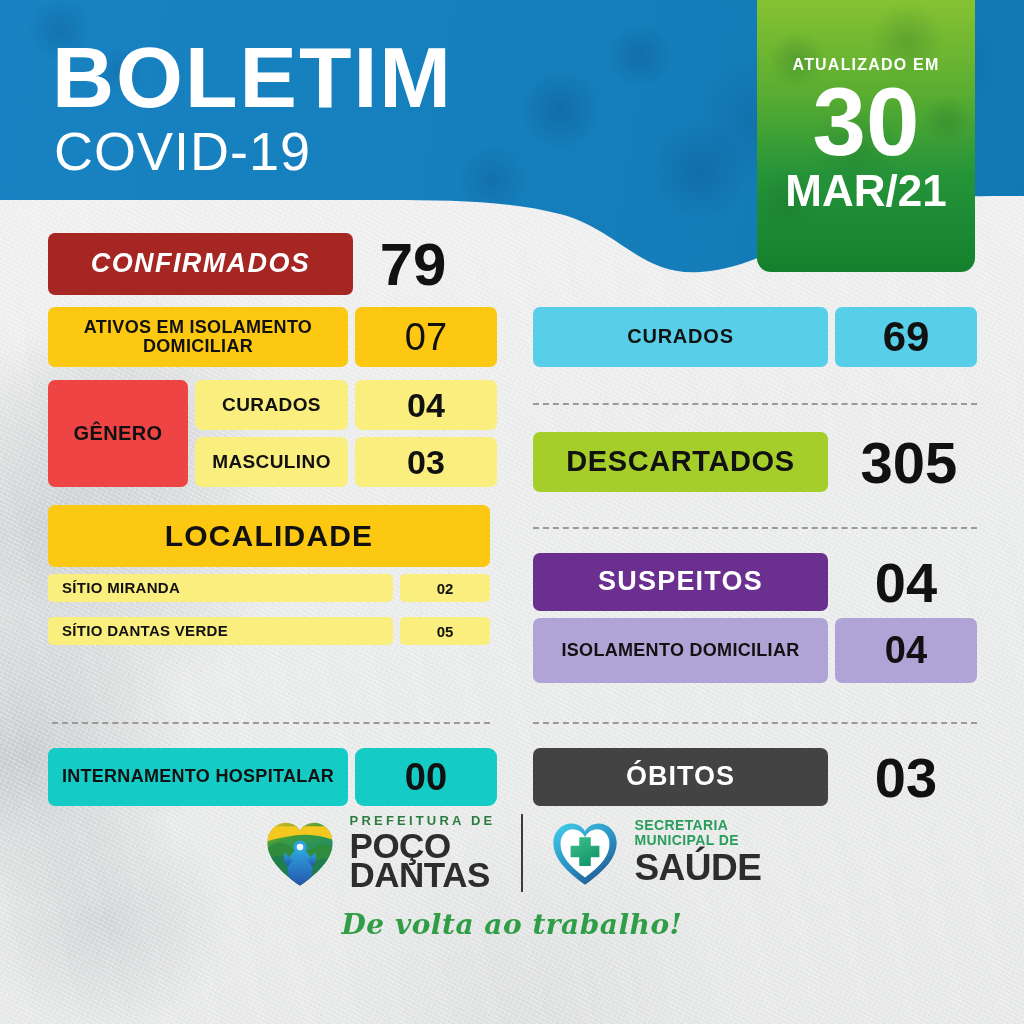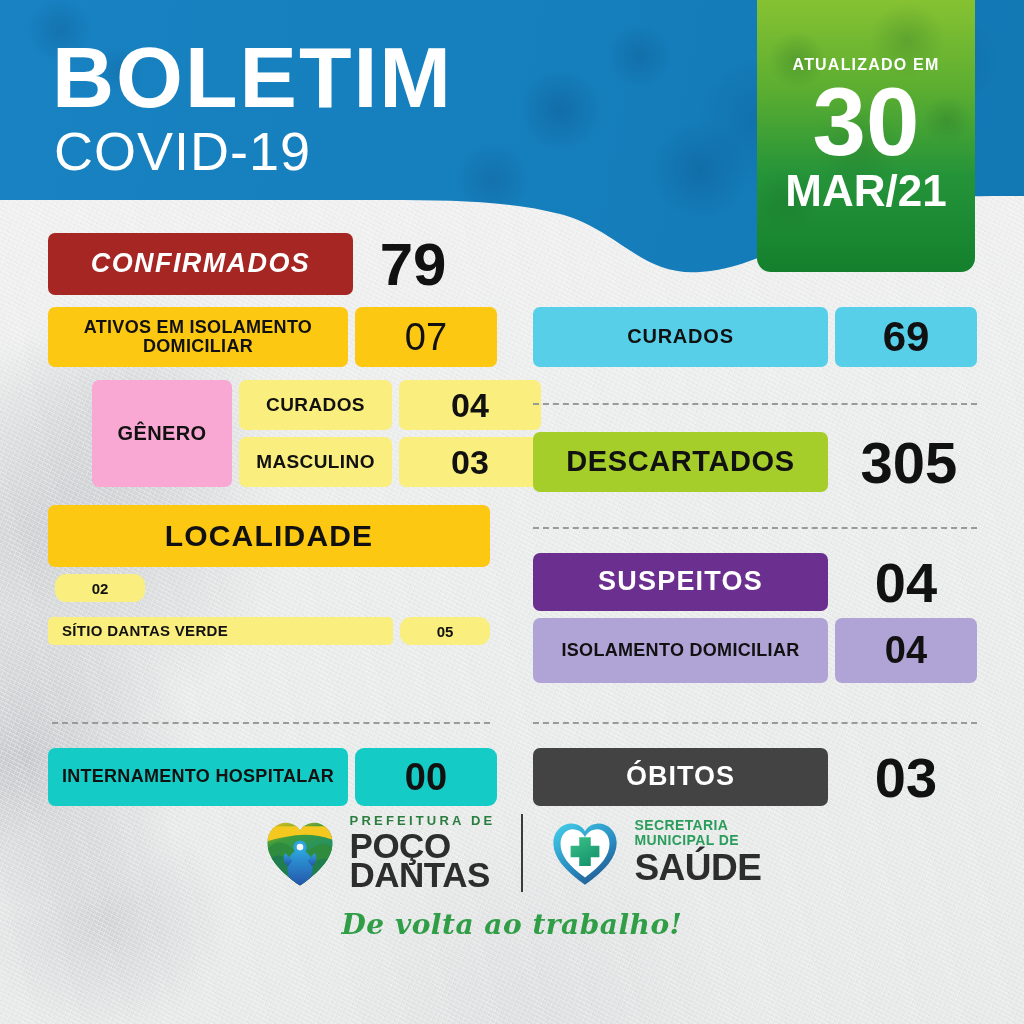--- a/index.html
+++ b/index.html
@@ -138,22 +138,22 @@
     font-size: 18px; letter-spacing: 0.3px; padding: 12px 8px;
   }
   #r-ativos .val {
     width: 142px; height: 60px; margin-left: 7px; background: #fcc811;
     color: #111111; font-size: 38px; border-radius: 7px;
     display: flex; align-items: center; justify-content: center;
   }
 
   #g-genero { position: absolute; left: 48px; top: 380px; display: flex; }
   #g-genero .gen-lbl {
-    width: 140px; height: 107px; background: #f9a8d4; color: #111111;
-    font-size: 20px; letter-spacing: 0.4px; margin-left: 44px;
+    width: 140px; height: 107px; background: #ef4444; color: #111111;
+    font-size: 20px; letter-spacing: 0.4px;
   }
   #g-genero .gen-right { margin-left: 7px; display: flex; flex-direction: column; }
   #g-genero .gen-line { display: flex; }
   #g-genero .gen-line + .gen-line { margin-top: 7px; }
   #g-genero .gen-name {
     width: 153px; height: 50px; background: #f9ee7e; color: #111111;
     font-size: 19px; letter-spacing: 0.4px;
   }
   #g-genero .gen-val {
     width: 142px; height: 50px; margin-left: 7px; background: #f9ee7e;
@@ -168,21 +168,21 @@
     display: flex; align-items: center; justify-content: center; font-weight: 700;
   }
   .loc-row { position: absolute; left: 48px; display: flex; }
   .loc-row .loc-name {
     width: 345px; height: 28px; background: #f9ee7e; color: #111111;
     font-size: 15px; letter-spacing: 0.3px; justify-content: flex-start; padding-left: 14px;
     border-radius: 5px;
   }
   .loc-row .loc-val {
     width: 90px; height: 28px; margin-left: 7px; background: #f9ee7e; color: #111111;
-    font-size: 15px; border-radius: 11px;
+    font-size: 15px; border-radius: 5px;
     display: flex; align-items: center; justify-content: center; font-weight: 700;
   }
   #loc-0 { top: 574px; }
   #loc-1 { top: 617px; }
 
   #dash-left { left: 52px; top: 722px; width: 438px; }
 
   #r-internamento { left: 48px; top: 748px; }
   #r-internamento .lbl {
     width: 300px; height: 58px; background: #14ccc5; color: #111111;
@@ -318,20 +318,21 @@
       <div class="gen-line">
         <div class="pill gen-name">MASCULINO</div>
         <div class="gen-val">03</div>
       </div>
     </div>
   </div>
 
   <div id="r-localidade">LOCALIDADE</div>
 
   <div class="loc-row" id="loc-0">
+    <div class="pill loc-name">SÍTIO MIRANDA</div>
     <div class="loc-val">02</div>
   </div>
   <div class="loc-row" id="loc-1">
     <div class="pill loc-name">SÍTIO DANTAS VERDE</div>
     <div class="loc-val">05</div>
   </div>
 
   <div class="dash" id="dash-left"></div>
 
   <div class="row" id="r-internamento">

